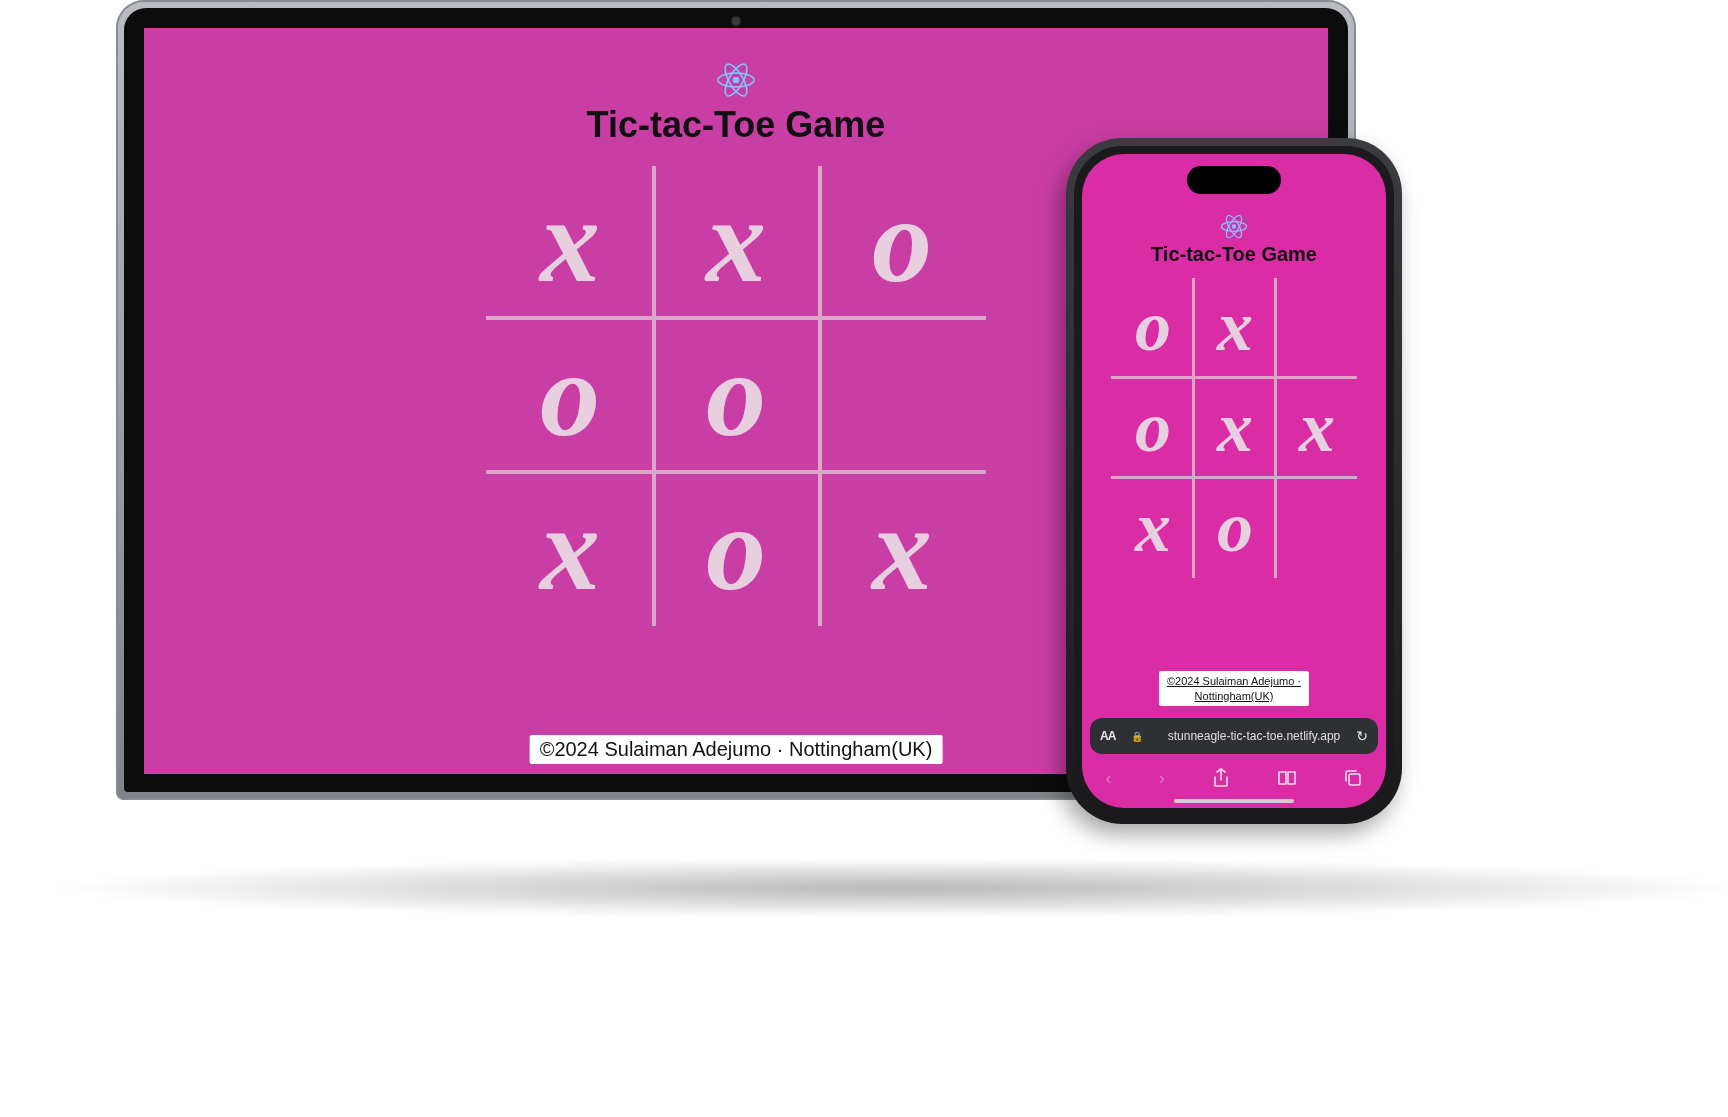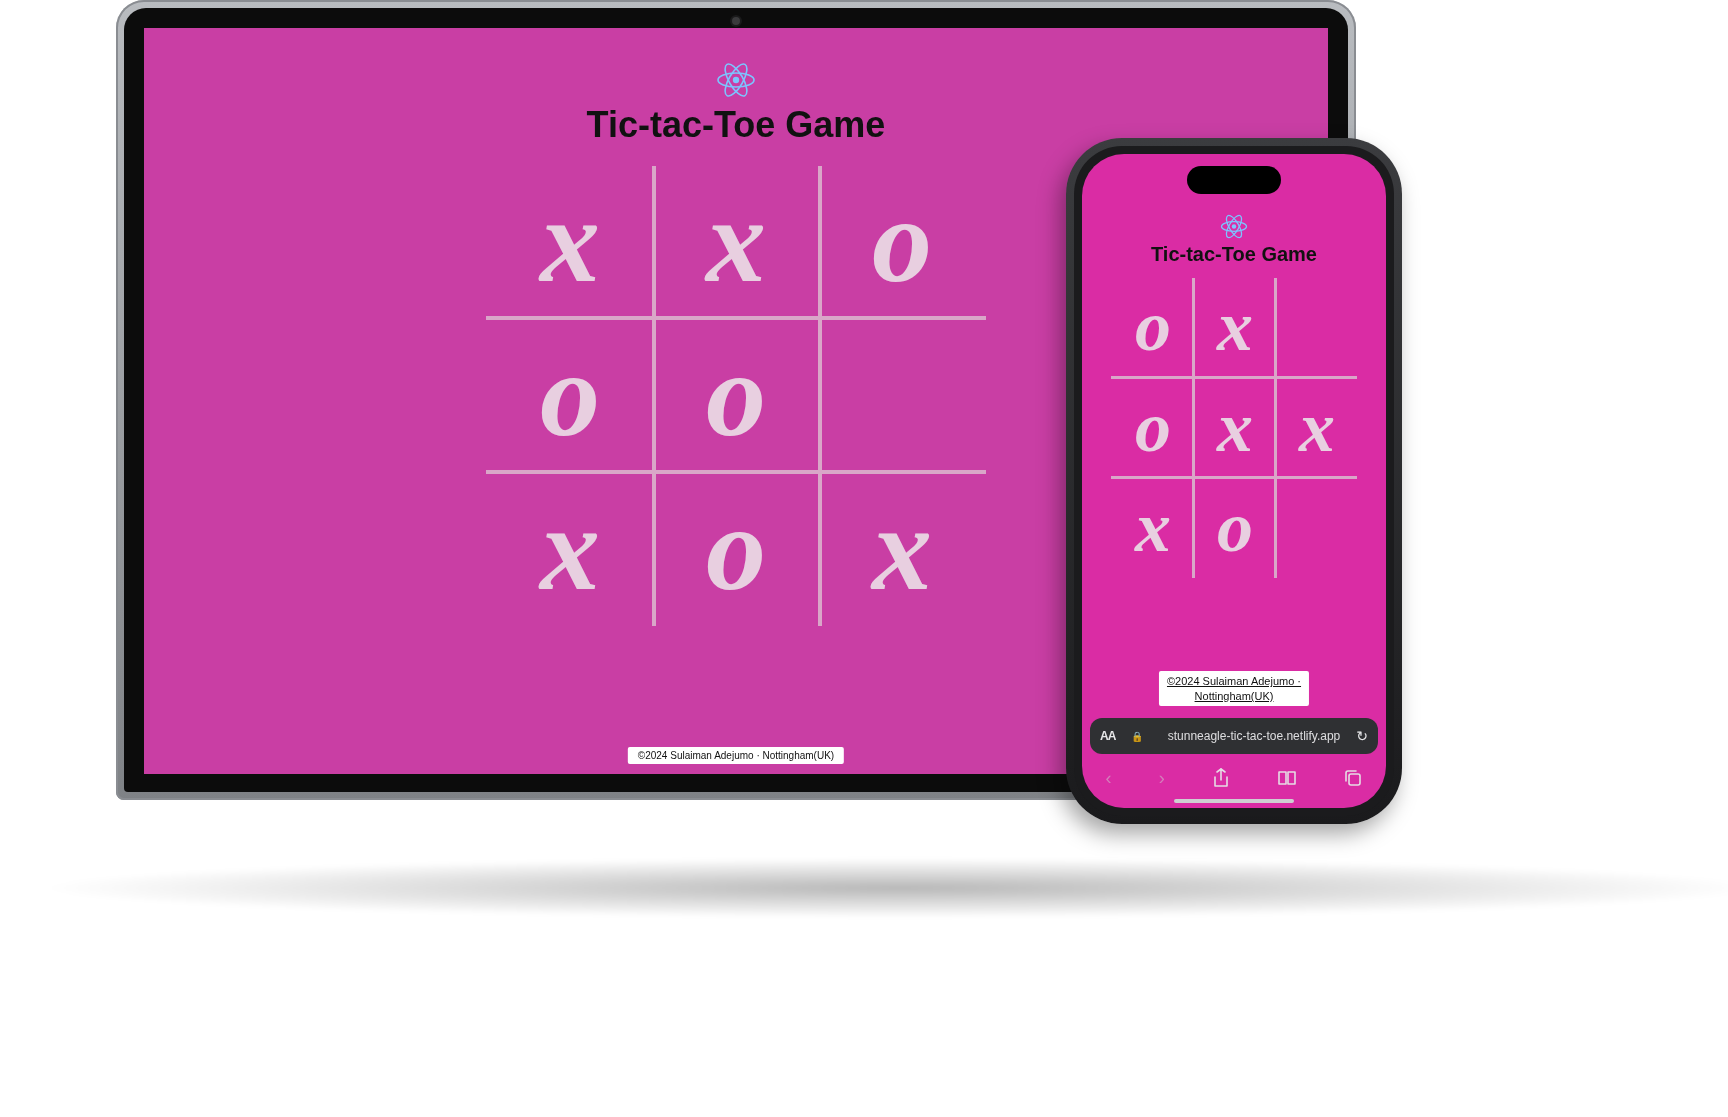--- a/index.html
+++ b/index.html
@@ -148,21 +148,21 @@
     font-family:"Brush Script MT","Segoe Script","Comic Sans MS",cursive;
     font-weight:700;
     line-height:1;
   }
   .footer-badge{
     position:absolute;
     bottom:10px;left:50%;transform:translateX(-50%);
     background:#fff;
     color:#111;
     padding:3px 10px;
-    font-size:10px;
+    font-size:20px;
     border-radius:2px;
     white-space:nowrap;
   }
 
   
   .laptop .react-logo{margin-top:34px;}
   .laptop .game-title{font-size:36px;}
   .laptop .board{width:500px;height:460px;margin-top:2px;}
   .laptop .board .hline{left:0;right:0;height:4px;}
   .laptop .board .vline{top:0;bottom:0;width:4px;}

